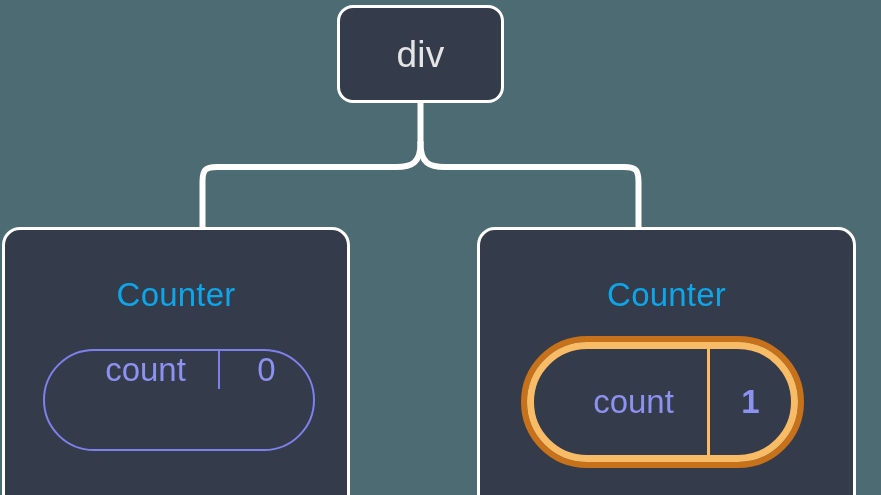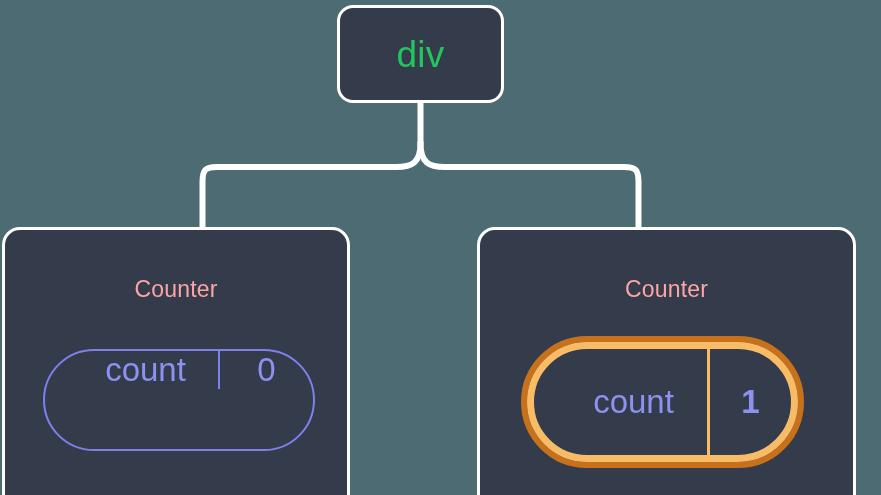--- a/index.html
+++ b/index.html
@@ -42,21 +42,21 @@
   #node-div {
     left: 337px;
     top: 5px;
     width: 167px;
     height: 98px;
     display: flex;
     align-items: center;
     justify-content: center;
   }
   #node-div .node-title {
-    color: #22c55e;
+    color: #e5e5e5;
     font-size: 37px;
     font-weight: 400;
     letter-spacing: 0.3px;
     line-height: 1;
   }
 
   .counter-card {
     position: absolute;
     box-sizing: border-box;
     background: #343b4a;
@@ -74,22 +74,22 @@
     top: 227px;
     width: 379px;
     height: 290px;
   }
   .card-title {
     position: absolute;
     top: 48px;
     left: 0;
     width: 100%;
     text-align: center;
-    color: #fca5a5;
-    font-size: 23px;
+    color: #0ea5e9;
+    font-size: 33px;
     font-weight: 400;
     letter-spacing: 0.2px;
     line-height: 1;
   }
 
   
   .pill {
     position: absolute;
     box-sizing: border-box;
     display: flex;

